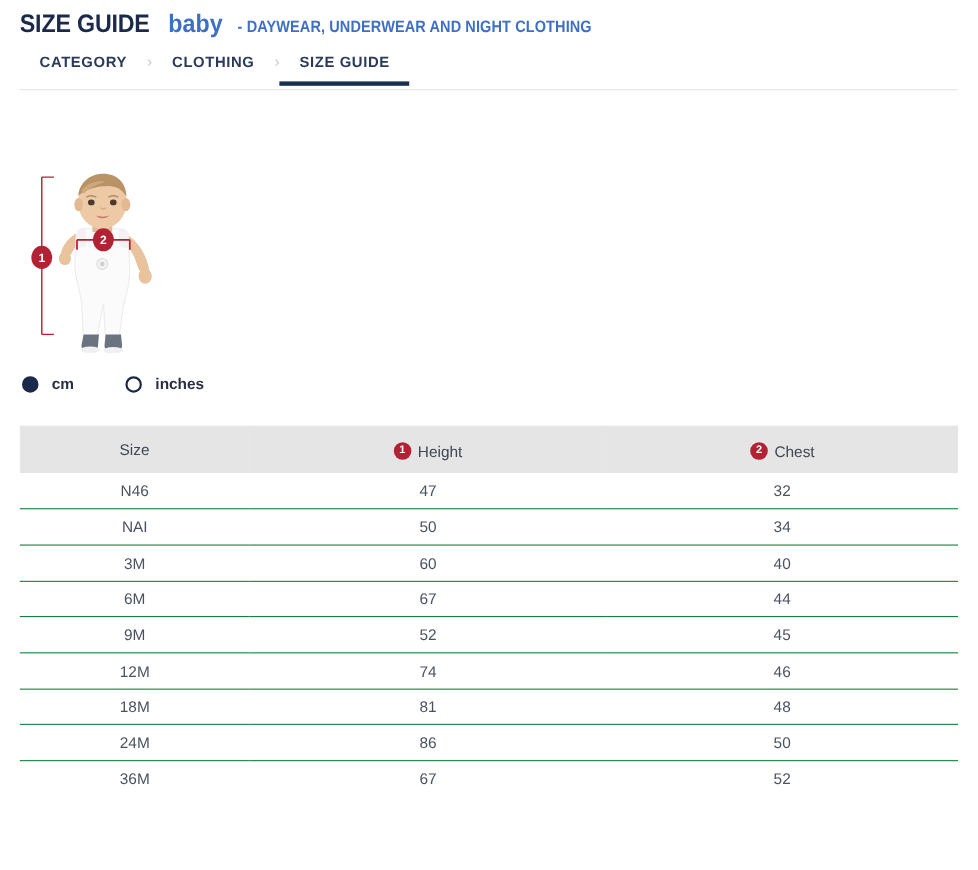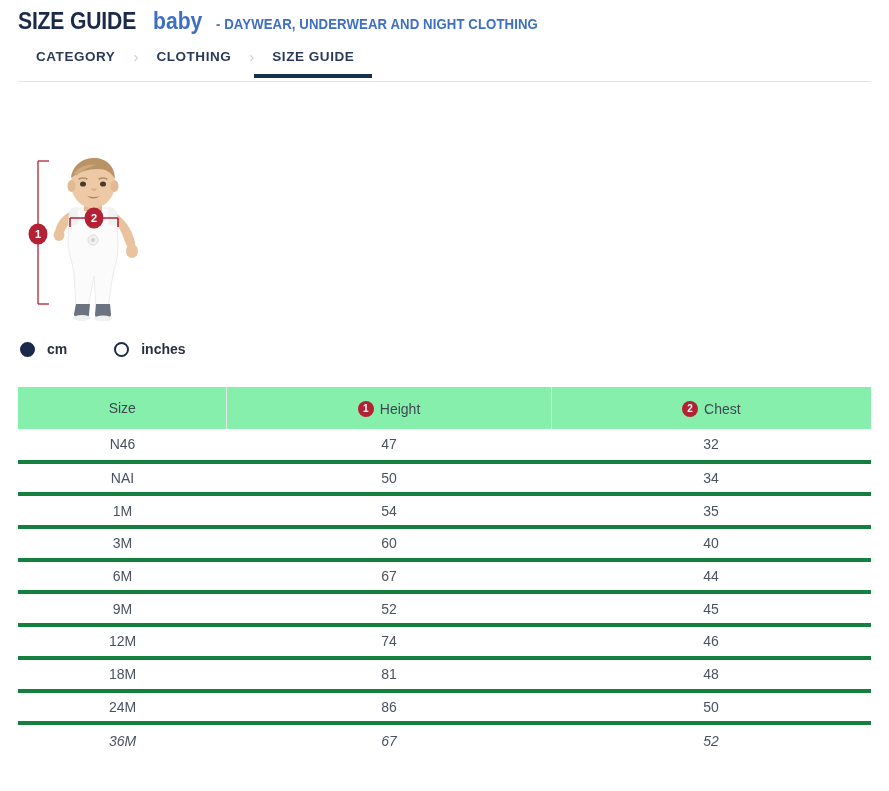--- a/index.html
+++ b/index.html
@@ -152,21 +152,21 @@
   
   .size-table-wrap {
     margin: 26px 18px 0 18px;
   }
   table.size-table {
     width: 100%;
     border-collapse: collapse;
     table-layout: fixed;
   }
   table.size-table thead th {
-    background: #86efac;
+    background: #e5e5e5;
     font-size: 14px;
     font-weight: 400;
     color: #3f4754;
     padding: 12px 0;
     text-align: center;
     border-right: 1px solid #e6e7ea;
     height: 37px;
     vertical-align: middle;
   }
   table.size-table thead th:last-child { border-right: none; }
@@ -189,24 +189,24 @@
     font-weight: 700;
     line-height: 1;
     flex: 0 0 auto;
   }
   table.size-table tbody td {
     font-size: 14px;
     color: #4a5160;
     text-align: center;
     padding: 0;
     height: 32.7px;
-    border-bottom: 4px solid #15803d;
+    border-bottom: 1px solid #15803d;
     vertical-align: middle;
   }
-  table.size-table tbody tr:last-child td { border-bottom: none; font-style: italic; }
+  table.size-table tbody tr:last-child td { border-bottom: none; }
 
   .col-size  { width: 24.5%; }
   .col-a     { width: 38%; }
   .col-b     { width: 37.5%; }
 </style>
 </head>
 <body>
 
 <div class="page-header">
   <div class="title-line">
@@ -339,25 +339,20 @@
         <td>N46</td>
         <td>47</td>
         <td>32</td>
       </tr>
       <tr>
         <td>NAI</td>
         <td>50</td>
         <td>34</td>
       </tr>
       <tr>
-        <td>1M</td>
-        <td>54</td>
-        <td>35</td>
-      </tr>
-      <tr>
         <td>3M</td>
         <td>60</td>
         <td>40</td>
       </tr>
       <tr>
         <td>6M</td>
         <td>67</td>
         <td>44</td>
       </tr>
       <tr>

